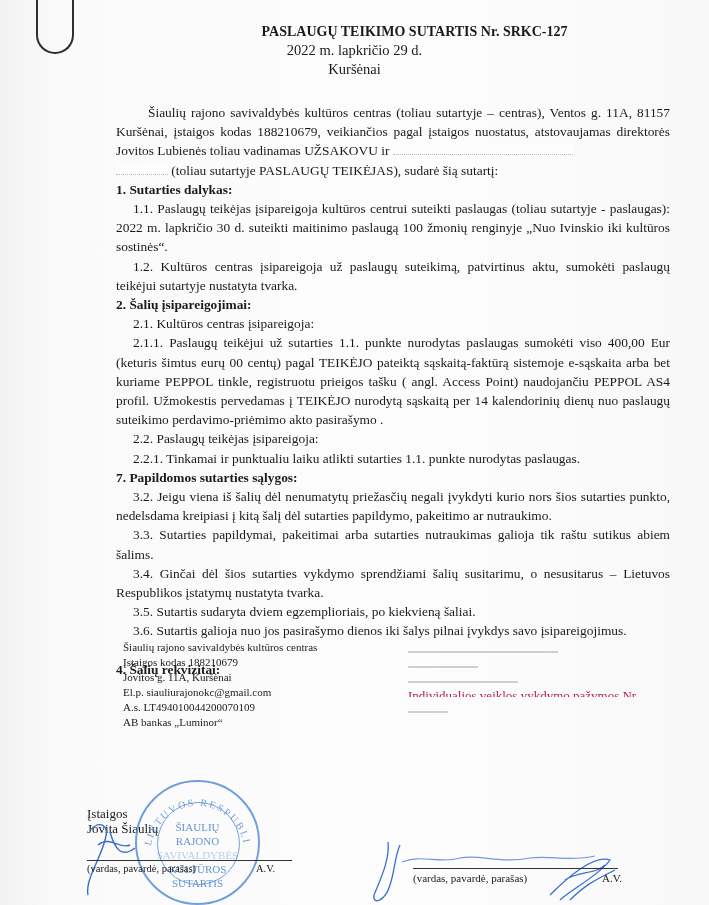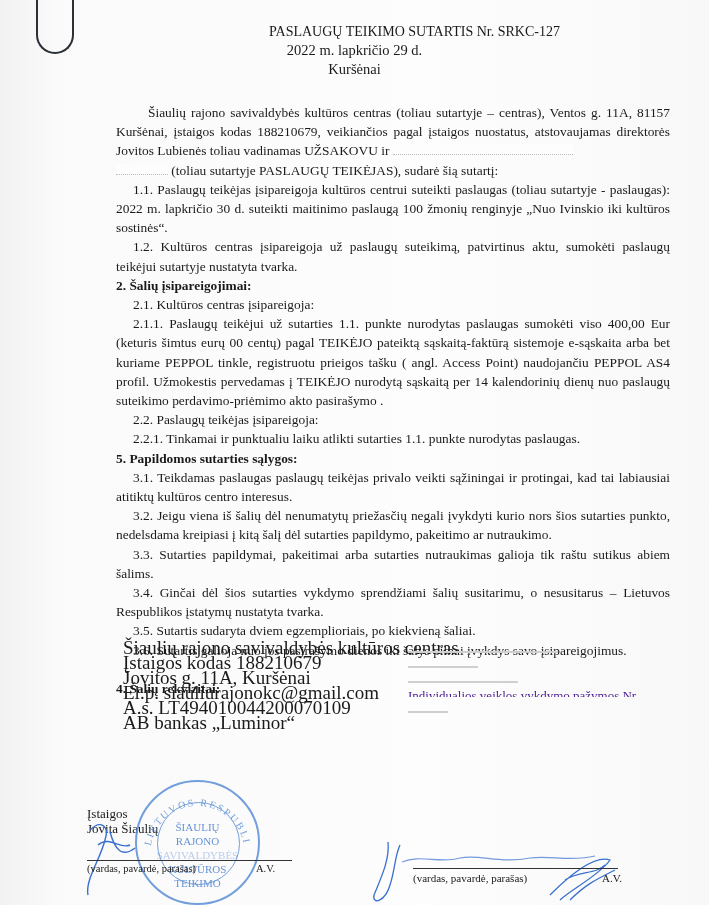--- a/index.html
+++ b/index.html
@@ -8,41 +8,41 @@
     font-family: "Liberation Serif", "DejaVu Serif", serif;
     color: #1a1a1a;
     background: linear-gradient(90deg, #f2f2f2 0%, #fafafa 8%, #fdfdfd 60%, #f8f8f8 100%);
   }
   .paperclip {
     position: absolute; left: 36px; top: -8px; width: 38px; height: 62px;
     border: 2px solid #2b3036; border-top: none; border-radius: 0 0 19px 19px;
     box-sizing: border-box;
   }
   .header { position: absolute; top: 22px; left: 0; width: 709px; text-align: center; font-size: 14.5px; line-height: 19px; }
-  .header .title { font-weight: normal; font-size: 14px; padding-left: 120px; }
+  .header .title { font-weight: bold; font-size: 14px; padding-left: 120px; }
   .header .date, .header .place { }
   .body-text {
     position: absolute; left: 116px; top: 103px; width: 554px;
     font-size: 13.4px; line-height: 19.2px; text-align: justify;
   }
   .body-text p { margin: 0; font-family: Liberation Serif, serif; }
   .indent { text-indent: 32px; }
   .indent-sm { text-indent: 17px; }
   .section { font-weight: bold; margin: 0; }
   .redact { display: inline-block; background: #fdfdfd; color: transparent; border-bottom: 1px dotted #bbb; height: 10px; vertical-align: baseline; }
   .gap { height: 19px; }
   .req-left {
-    position: absolute; left: 123px; top: 640px; font-size: 19px; line-height: 15px;
+    position: absolute; left: 123px; top: 640px; font-size: 11px; line-height: 15px;
   }
   .req-left div { white-space: nowrap; }
   .req-right {
     position: absolute; left: 408px; top: 643px; width: 260px; height: 80px; font-size: 13px; line-height: 15px; overflow: hidden;
   }
   .req-right .line { height: 15px; position: relative; }
-  .req-right .line .partial { color: #4c1d95; clip-path: inset(0 0 40% 0); white-space: nowrap; text-decoration: underline; }
+  .req-right .line .partial { color: #be185d; clip-path: inset(0 0 40% 0); white-space: nowrap; text-decoration: underline; }
   .req-right .smudge { display: inline-block; height: 2px; background: #cfcfcf; vertical-align: middle; }
   .sign-left { position: absolute; left: 87px; top: 806px; font-size: 13px; line-height: 15px; }
   .sign-line-left { position: absolute; left: 87px; top: 860px; width: 205px; border-top: 1px solid #333; }
   .sign-caption-left { position: absolute; left: 87px; top: 863px; font-size: 10.5px; }
   .av-left { position: absolute; left: 256px; top: 863px; font-size: 10.5px; }
   .sign-line-right { position: absolute; left: 413px; top: 868px; width: 205px; border-top: 1px solid #333; }
   .sign-caption-right { position: absolute; left: 413px; top: 872px; font-size: 11px; }
   .av-right { position: absolute; left: 602px; top: 872px; font-size: 11px; }
   .stamp {
     position: absolute; left: 135px; top: 780px; width: 125px; height: 125px;
@@ -73,31 +73,31 @@
 <div class="body-text">
   <p class="indent">
     <span>Šiaulių rajono savivaldybės kultūros centras (toliau sutartyje – centras), Ventos g. 11A, 81157 Kuršėnai, įstaigos kodas 188210679, veikiančios pagal įstaigos nuostatus, atstovaujamas direktorės Jovitos Lubienės toliau vadinamas UŽSAKOVU ir</span>
     <span class="redact" style="width:180px"></span>
   </p>
   <p>
     <span class="redact" style="width:52px"></span>
     <span>(toliau sutartyje PASLAUGŲ TEIKĖJAS),  sudarė šią sutartį:</span>
   </p>
 
+  <p class="section">1. Sutarties dalykas:</p>
   <p class="indent-sm">1.1. Paslaugų teikėjas įsipareigoja kultūros centrui suteikti paslaugas (toliau sutartyje - paslaugas): 2022 m. lapkričio 30 d.  suteikti maitinimo paslaugą 100 žmonių renginyje „Nuo Ivinskio iki kultūros sostinės“.</p>
   <p class="indent-sm">1.2. Kultūros centras įsipareigoja už paslaugų suteikimą, patvirtinus aktu, sumokėti paslaugų teikėjui sutartyje nustatyta tvarka.</p>
 
   <p class="section">2. Šalių įsipareigojimai:</p>
   <p class="indent-sm">2.1. Kultūros centras įsipareigoja:</p>
   <p class="indent-sm">2.1.1. Paslaugų teikėjui už sutarties 1.1. punkte nurodytas paslaugas sumokėti viso 400,00 Eur (keturis šimtus eurų 00 centų) pagal TEIKĖJO pateiktą sąskaitą-faktūrą sistemoje e-sąskaita arba bet kuriame PEPPOL tinkle, registruotu prieigos tašku ( angl. Access Point) naudojančiu PEPPOL AS4 profil. Užmokestis pervedamas į TEIKĖJO nurodytą sąskaitą per 14 kalendorinių dienų nuo paslaugų suteikimo perdavimo-priėmimo akto pasirašymo .</p>
   <p class="indent-sm">2.2. Paslaugų teikėjas įsipareigoja:</p>
   <p class="indent-sm">2.2.1. Tinkamai ir punktualiu laiku atlikti sutarties 1.1. punkte nurodytas paslaugas.</p>
 
-  <p class="section">5. Papildomos sutarties sąlygos:</p>
-  <p class="indent-sm">3.1. Teikdamas paslaugas paslaugų teikėjas privalo veikti sąžiningai ir protingai, kad tai labiausiai atitiktų kultūros centro interesus.</p>
+  <p class="section">7. Papildomos sutarties sąlygos:</p>
   <p class="indent-sm">3.2. Jeigu viena iš šalių dėl nenumatytų priežasčių negali įvykdyti kurio nors šios sutarties punkto, nedelsdama kreipiasi į kitą šalį dėl sutarties papildymo, pakeitimo ar nutraukimo.</p>
   <p class="indent-sm">3.3. Sutarties papildymai, pakeitimai arba sutarties nutraukimas galioja tik raštu sutikus abiem šalims.</p>
   <p class="indent-sm">3.4. Ginčai dėl šios sutarties vykdymo sprendžiami šalių susitarimu, o nesusitarus – Lietuvos Respublikos įstatymų nustatyta tvarka.</p>
   <p class="indent-sm">3.5. Sutartis sudaryta dviem egzemplioriais, po kiekvieną šaliai.</p>
   <p class="indent-sm">3.6. Sutartis galioja nuo jos pasirašymo dienos iki šalys pilnai įvykdys savo įsipareigojimus.</p>
 
   <div class="gap"></div>
   <p class="section">4. Šalių rekvizitai:</p>
 </div>
 
@@ -131,21 +131,21 @@
       </defs>
     <text font-family="Liberation Serif, serif" font-size="10" fill="#5b8fd6" letter-spacing="2">
       <textPath href="#ringPath" id="ringTextPath">LIETUVOS RESPUBLIKA</textPath>
     </text>
   </svg>
   <div class="stamp-text">
     <div>ŠIAULIŲ</div>
     <div>RAJONO</div>
     <div style="opacity:.45">SAVIVALDYBĖS</div>
     <div>KULTŪROS</div>
-    <div>TEIKIMO</div>
+    <div>SUTARTIS</div>
   </div>
 </div>
 
 <svg class="sig" style="left:80px;top:820px;width:60px;height:80px">
   <path d="M10 10 C 20 0, 30 5, 25 20 C 20 40, 5 60, 8 75 M 18 25 C 30 15, 40 30, 50 25 M 30 12 C 35 30, 42 38, 55 28" stroke="#3a6fd0" stroke-width="1.4" fill="none"></path>
 </svg>
 
 <div class="sign-line-left"></div>
 <div class="sign-caption-left">(vardas, pavardė, parašas)</div>
 <div class="av-left">A.V.</div>

